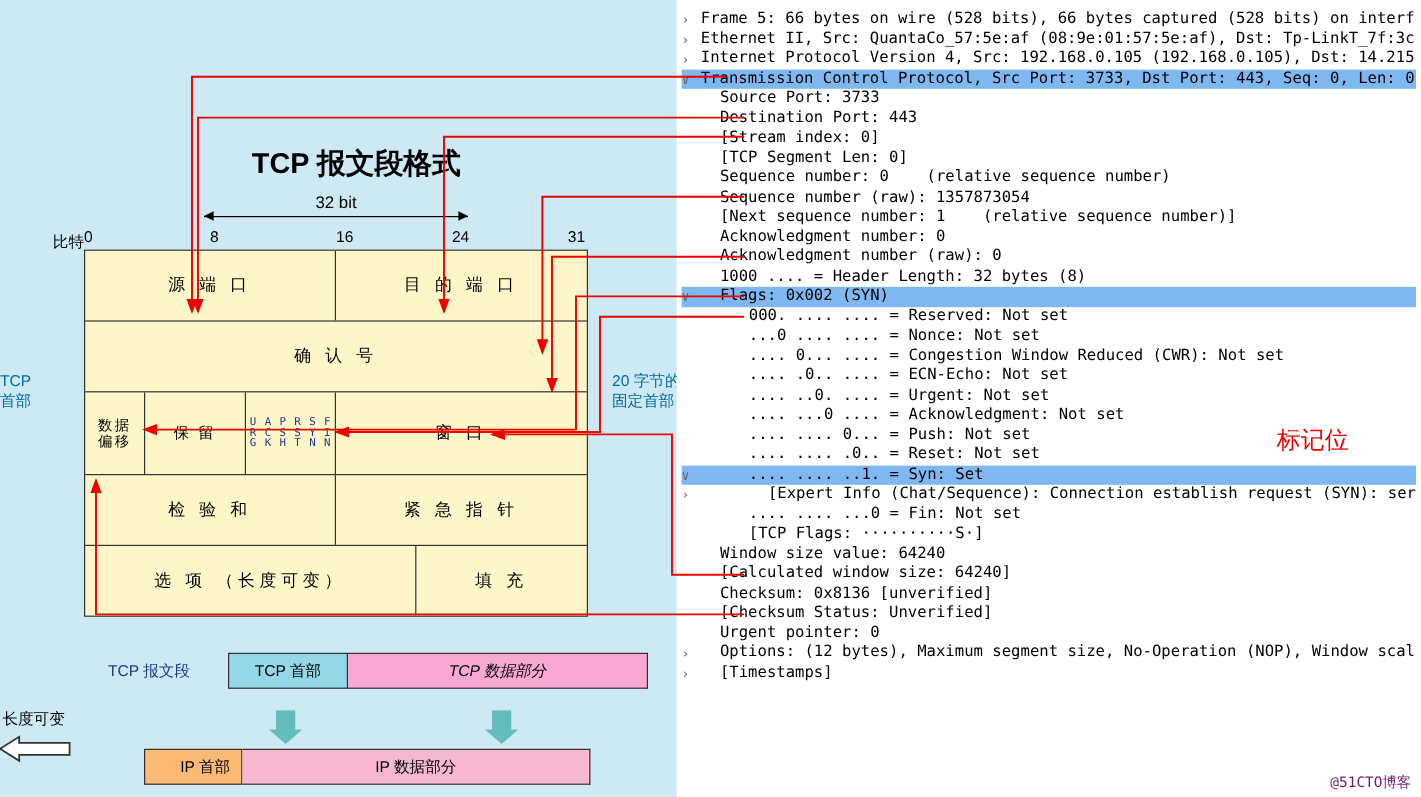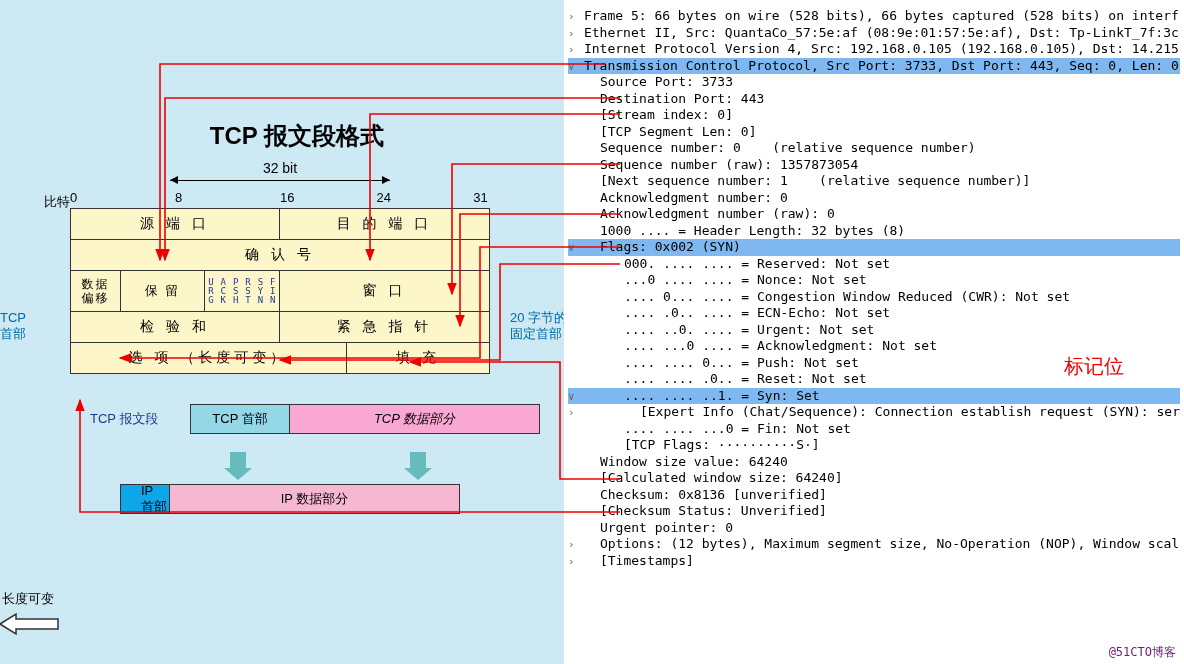--- a/index.html
+++ b/index.html
@@ -15,21 +15,21 @@
 .bit-arrow::before, .bit-arrow::after { content: ''; position: absolute; top: -4px; width: 0; height: 0; border-top: 4px solid transparent; border-bottom: 4px solid transparent; }
 .bit-arrow::before { left: 0; border-right: 8px solid #000; }
 .bit-arrow::after { right: 0; border-left: 8px solid #000; }
 .bitscale { position: absolute; top: 30px; width: 100%; }
 .bitscale span { position: absolute; font-size: 13px; }
 .bitprefix { position: absolute; left: -26px; top: 33px; font-size: 13px; }
 
 .tcp-table { margin-left: 30px; width: 420px; border: 1.5px solid #333; background: #fdf6c9; position: relative; }
 .tcp-row { display: flex; border-bottom: 1px solid #333; text-align: center; align-items: stretch; }
 .tcp-row:last-child { border-bottom: none; justify-content: space-between; }
-.tcp-cell { padding: 6px 4px; border-right: 1px solid #333; letter-spacing: 4px; font-size: 14px; display:flex; align-items:center; justify-content:center; }
+.tcp-cell { padding: 20px 4px; border-right: 1px solid #333; letter-spacing: 4px; font-size: 14px; display:flex; align-items:center; justify-content:center; }
 .tcp-cell:last-child { border-right: none; }
 .half { width: 50%; }
 .full { width: 100%; }
 .data-offset { width: 12%; font-size: 12px; flex-direction: column; letter-spacing: 2px; line-height:14px; }
 .reserved { width: 20%; font-size: 13px; letter-spacing:2px; }
 .flags-cell { width: 18%; padding:2px 0; font-family: monospace; font-size: 9px; color:#1e3a8a; letter-spacing:0; line-height:9px; display:flex; justify-content:space-around; align-items:center; }
 .flags-cell div{ display:flex; flex-direction:column; align-items:center;}
 .window-cell { width: 50%; }
 .opt-cell { width: 66%; }
 .pad-cell { width: 34%; }
@@ -37,21 +37,21 @@
 .side-label { position: absolute; font-size: 13px; color:#0369a1; line-height: 16px; }
 .tcp-header-label { left: 0px; top: 310px; }
 .fixed-header-label { left: 510px; top: 310px; }
 
 .lower-section { margin-top: 30px; margin-left: 60px; position:relative; }
 .seg-row { display:flex; height: 30px; margin-bottom: 18px; }
 .seg-box { border:1.5px solid #333; display:flex; align-items:center; justify-content:center; font-size:13px; }
 .tcp-seg-label { position:absolute; left: -10px; top: 6px; color:#1e3a8a; font-size:13px; }
 .tcp-hdr-box { width:100px; background:#94d8e8; }
 .tcp-data-box { width:250px; background:#f9a8d4; border-left:none;font-style:italic; }
-.ip-hdr-box { width:50px; background:#0ea5e9;padding-left:20px; }
+.ip-hdr-box { width:82px; background:#fdba74;padding-left:20px; }
 .ip-data-box { width:290px; background:#f5b8d0; border-left:none;text-align:right; }
 .send-label { position:absolute; left:0; bottom:48px; font-size:13px; }
 .big-arrow { position:absolute; left:0; bottom:18px; }
 .down-arrow { width:16px; height:18px; background:#6bb; margin:0 auto; position:relative; }
 .down-arrow::after{ content:''; position:absolute; bottom:-10px; left:-6px; border-left:14px solid transparent; border-right:14px solid transparent; border-top:12px solid #6bb; }
 
 
 .tree-line { white-space: pre; position: relative; padding-left: 16px; }
 .caret { position: absolute; left: 0; top: 1px; color:#666; font-size:11px; }
 .hl-blue { background: #7fb8f0; }

